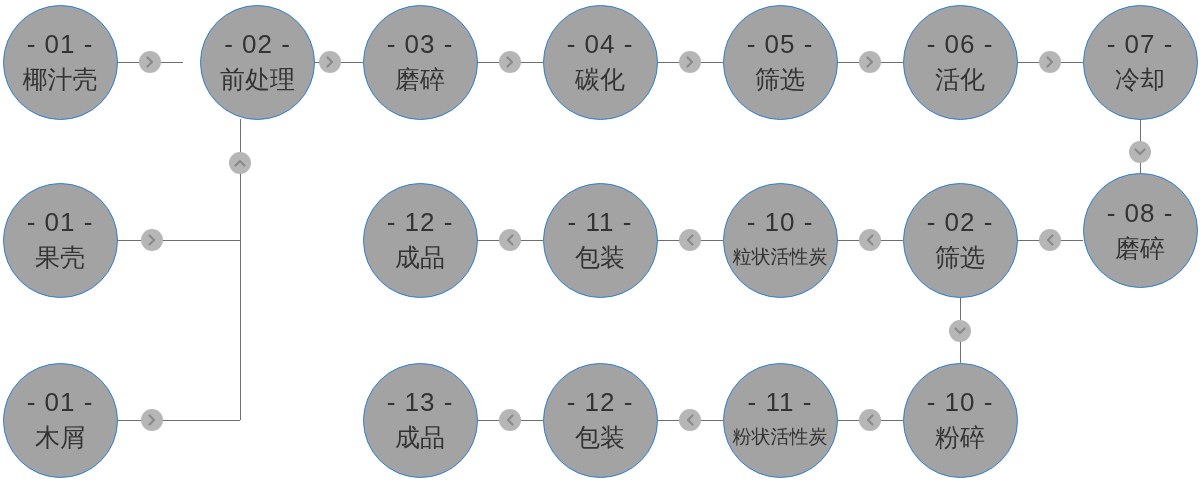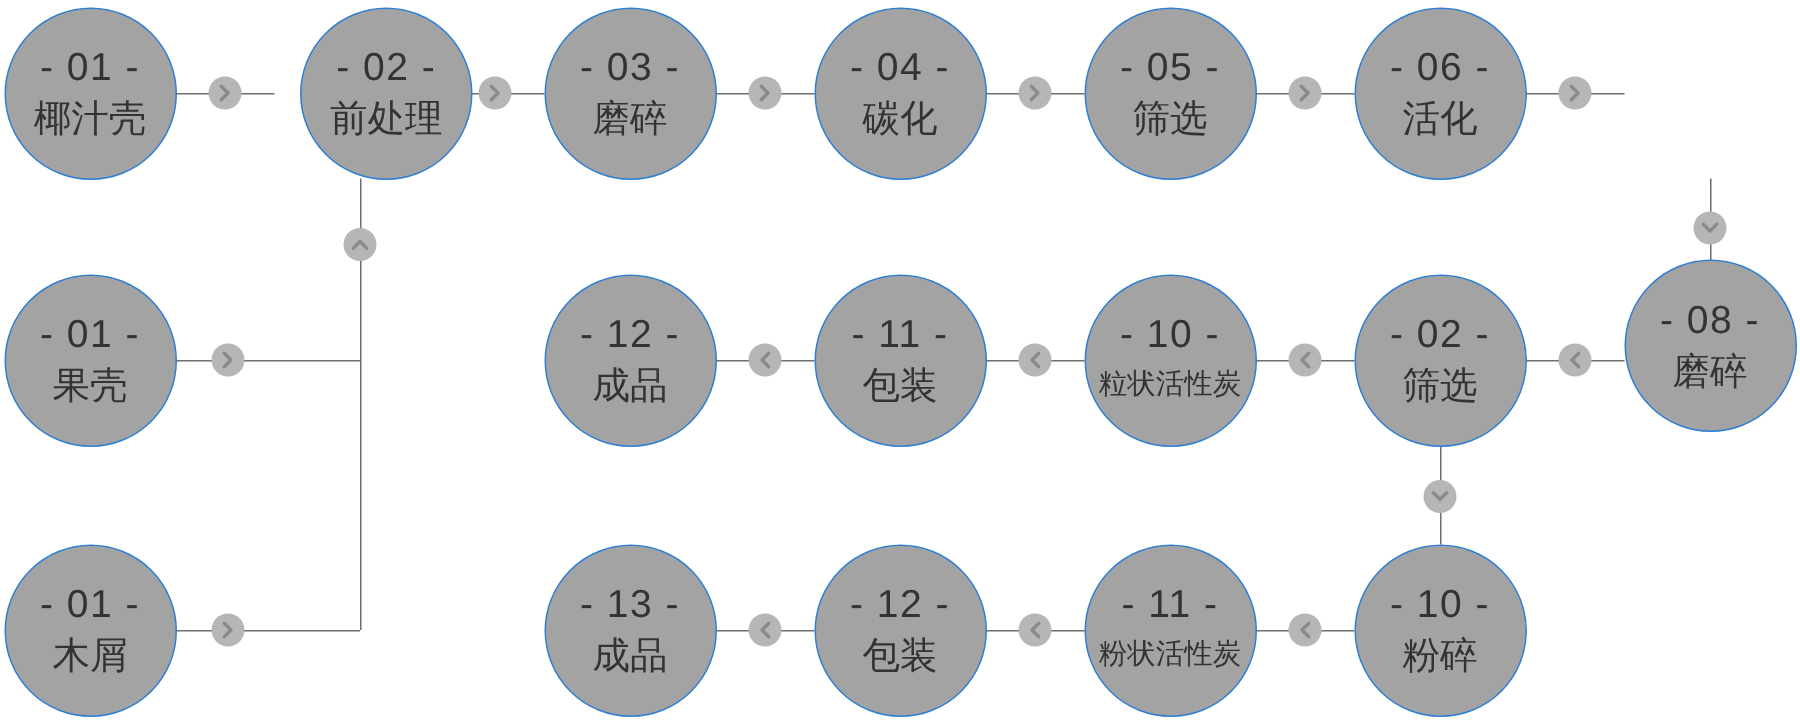--- a/index.html
+++ b/index.html
@@ -199,20 +199,24 @@
     <span class="label">碳化</span>
   </div>
   <div class="node" style="left:722.5px;top:4.5px">
     <span class="num">- 05 -</span>
     <span class="label">筛选</span>
   </div>
   <div class="node" style="left:902.5px;top:4.5px">
     <span class="num">- 06 -</span>
     <span class="label">活化</span>
   </div>
+  <div class="node" style="left:1082.5px;top:4.5px">
+    <span class="num">- 07 -</span>
+    <span class="label">冷却</span>
+  </div>
 
   <div class="node" style="left:2.5px;top:182.5px">
     <span class="num">- 01 -</span>
     <span class="label">果壳</span>
   </div>
   <div class="node" style="left:362.5px;top:182.5px">
     <span class="num">- 12 -</span>
     <span class="label">成品</span>
   </div>
   <div class="node" style="left:542.5px;top:182.5px">

